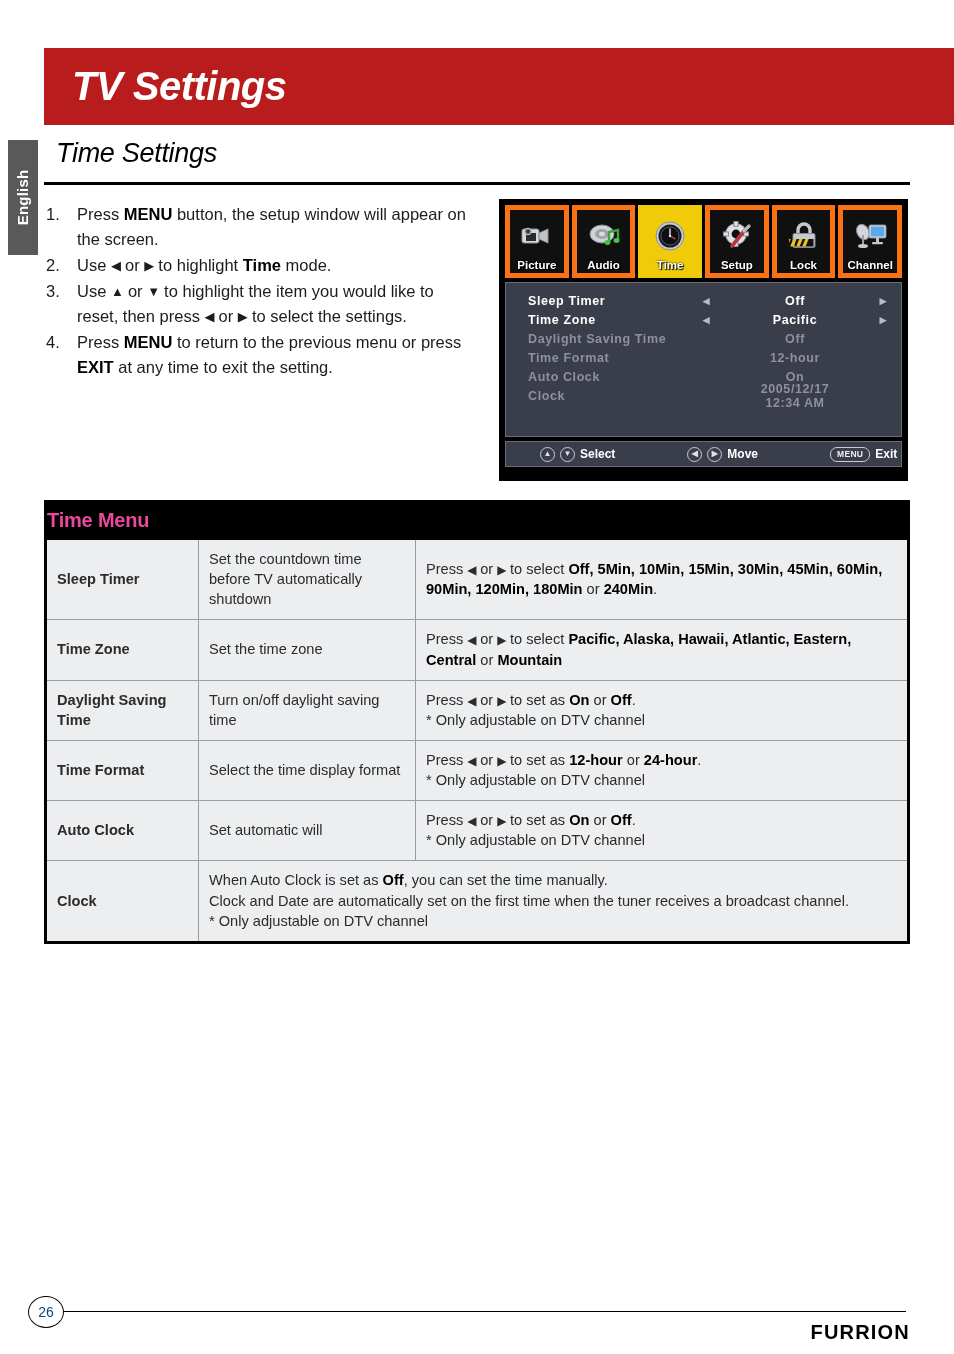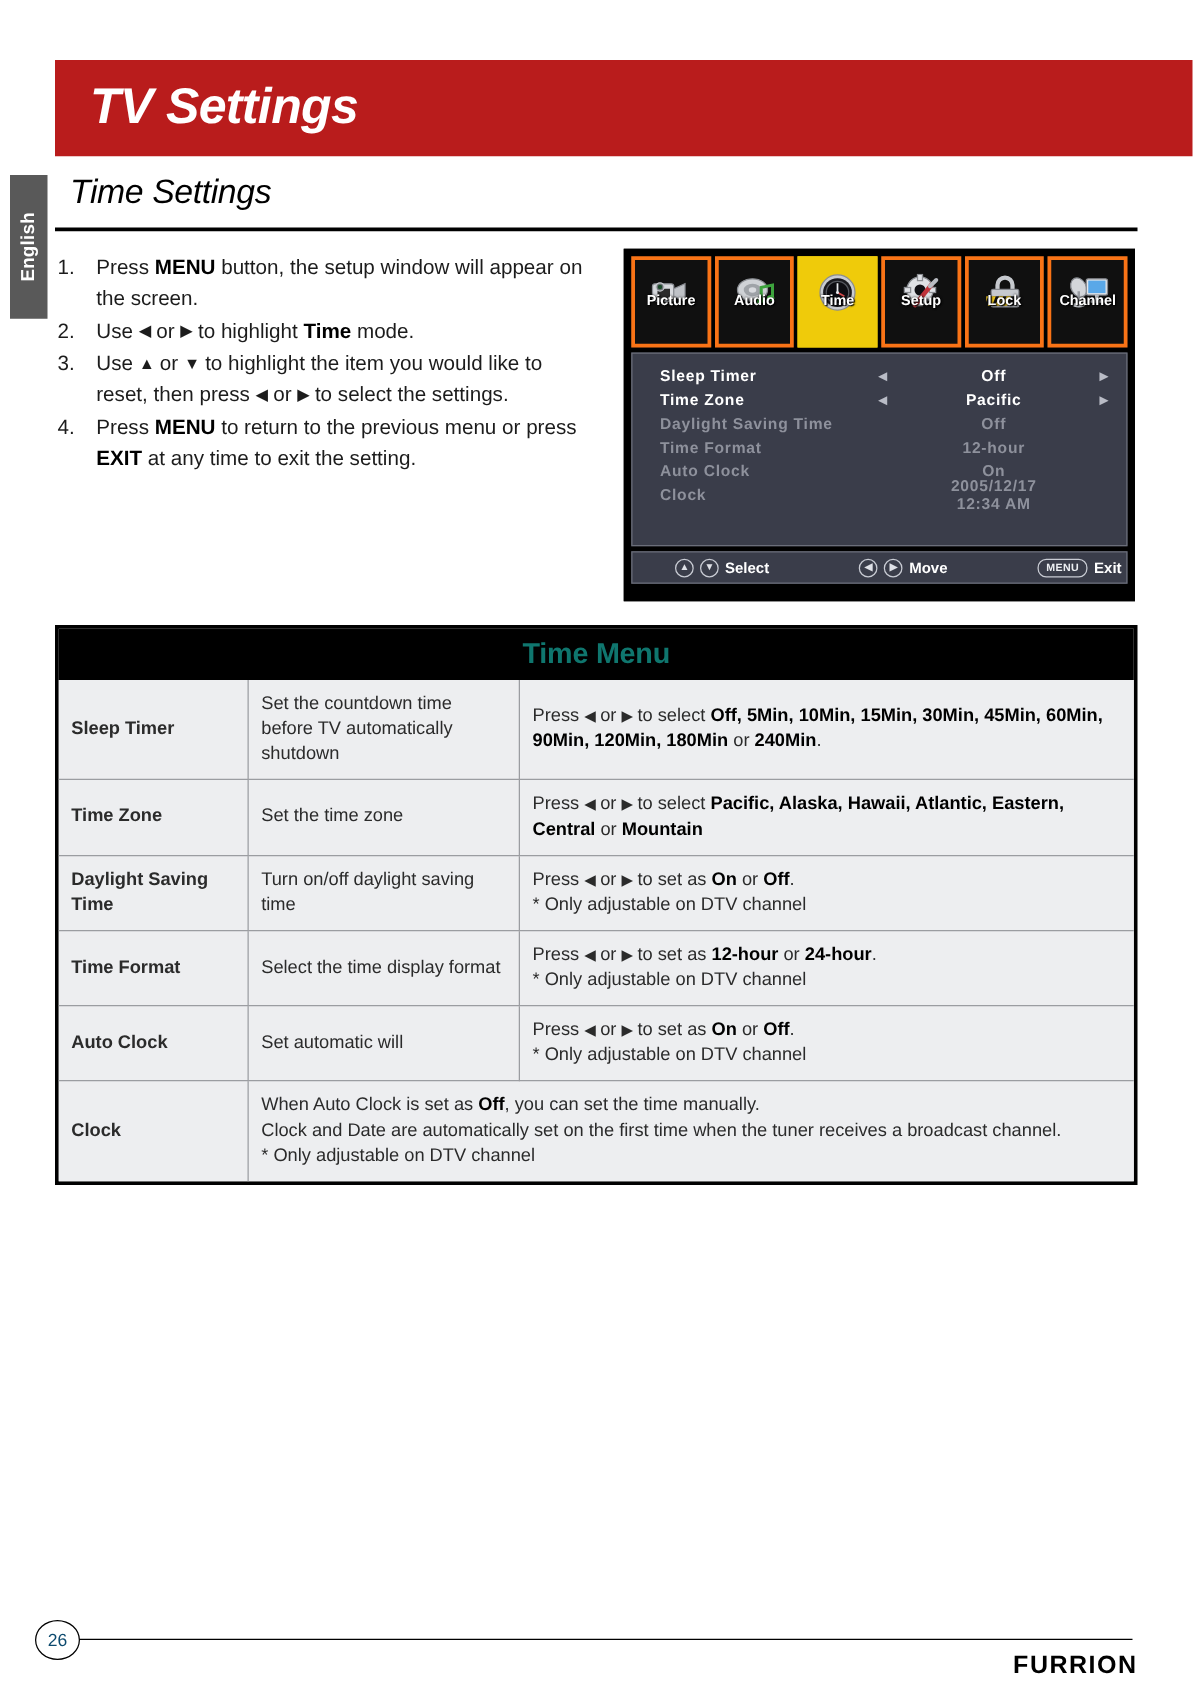--- a/index.html
+++ b/index.html
@@ -114,25 +114,25 @@
     padding: 4px;
   }
   .osd-icons {
     display: flex;
     gap: 3px;
     height: 73px;
   }
   .osd-tile {
     flex: 1;
     background: #101010;
-    border: 3px solid #f97316;
+    border: 5px solid #f97316;
     box-sizing: border-box;
     position: relative;
     display: flex;
-    align-items: center;
+    align-items: flex-end;
     justify-content: center;
     overflow: hidden;
   }
   .osd-tile.active { background: #efcb0a; border-color: #efcb0a; }
   .osd-tile .glyph {
     position: absolute;
     top: 3px;
     left: 0;
     right: 0;
     height: 46px;
@@ -219,23 +219,23 @@
   .tbl-wrap {
     position: absolute;
     left: 44px;
     top: 500px;
     width: 866px;
     border: 3px solid #000;
     box-sizing: border-box;
   }
   .tbl-head {
     background: #000;
-    color: #0f766e;
-    text-align: center;
-    font-size: 23px;
+    color: #ec4899;
+    text-align: left;
+    font-size: 20px;
     font-weight: bold;
     padding: 6px 0 8px;
     letter-spacing: -0.2px;
   }
   table.menu {
     width: 100%;
     border-collapse: collapse;
     background: #edeef0;
     table-layout: fixed;
   }

